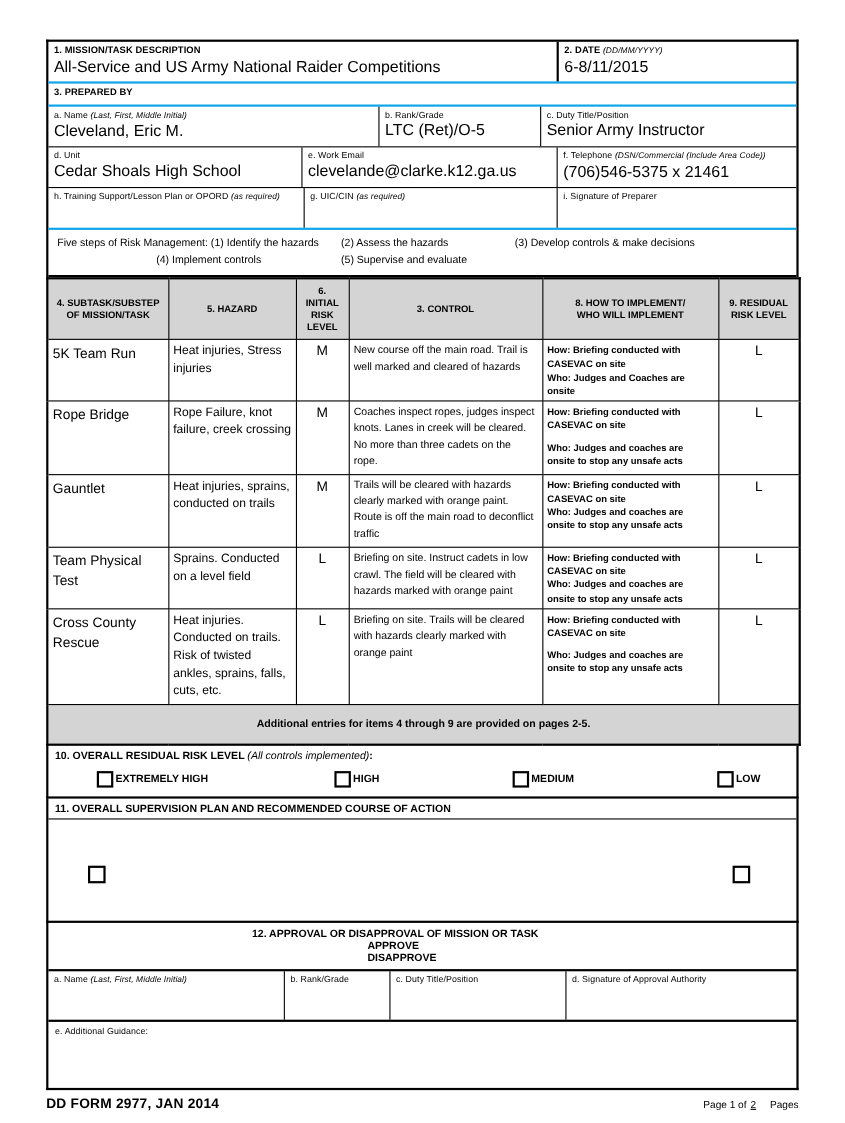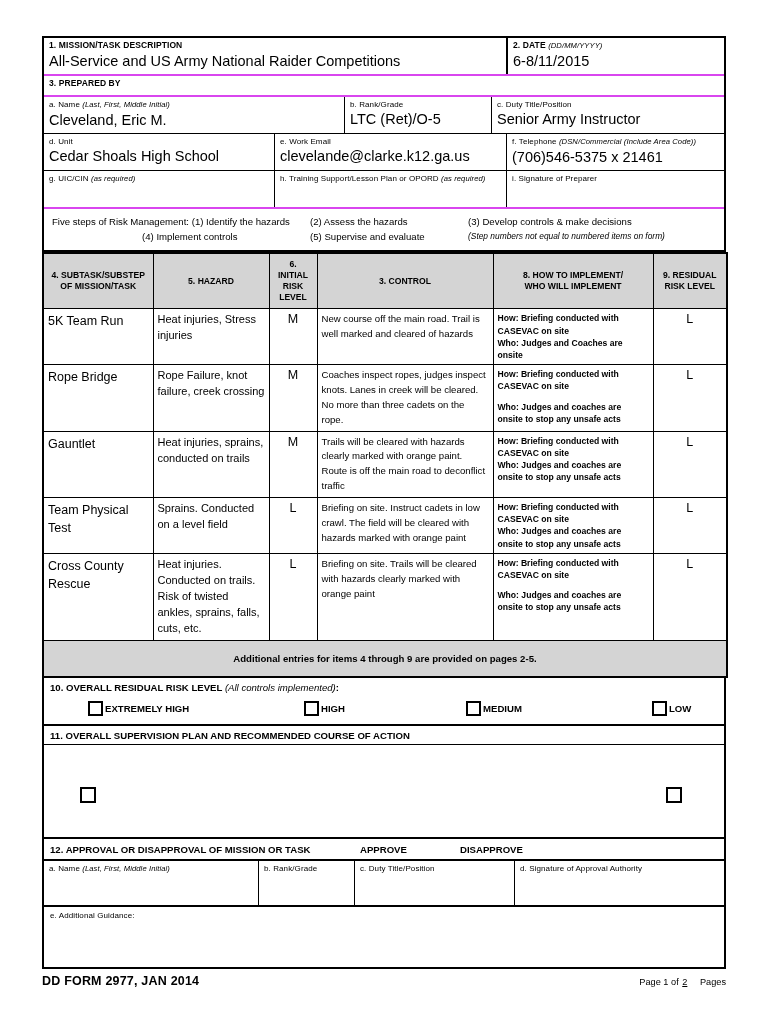--- a/index.html
+++ b/index.html
@@ -22,21 +22,21 @@
     width: 684px;
   }
 
   
   .form-outer {
     border: 2px solid #000;
     border-bottom: none;
   }
   .row {
     display: flex;
-    border-bottom: 2px solid #d946ef;
+    border-bottom: 2px solid #0ea5e9;
   }
   .row.thin {
     border-bottom: 1px solid #000;
   }
   .cell {
     position: relative;
     padding: 3px 5px 4px 5px;
     box-sizing: border-box;
     flex: 1 1 auto;
     min-width: 0;
@@ -238,20 +238,21 @@
     border-right: 2px solid #000;
     border-bottom: 2px solid #000;
   }
   .sec12-head {
     display: flex;
     align-items: center;
     font-size: 9.6px;
     font-weight: bold;
     padding: 5px 6px 4px 6px;
     border-bottom: 2px solid #000;
+    flex-direction: column;
   }
   .sec12-head .t12 { width: 310px; }
   .sec12-head .ap  { width: 100px; }
   .sec12-row {
     display: flex;
     border-bottom: 2px solid #000;
   }
   .sec12-row .cell { height: 44px; }
   .s12a { width: 214px; }
   .s12b { width: 96px; }
@@ -335,42 +336,41 @@
         <div class="lbl reg">e. Work Email</div>
         <div class="val">clevelande@clarke.k12.ga.us</div>
       </div>
       <div class="cell">
         <div class="lbl reg"><span>f. Telephone</span> <span class="it">(DSN/Commercial (Include Area Code))</span></div>
         <div class="val">(706)546-5375 x 21461</div>
       </div>
     </div>
 
     <div class="row">
+      <div class="cell" style="width:232px;flex:none;">
+        <div class="lbl reg"><span>h.  Training Support/Lesson Plan or OPORD</span> <span class="it">(as required)</span></div>
+      </div>
       <div class="cell" style="width:230px;flex:none;height:36px;">
         <div class="lbl reg"><span>g. UIC/CIN</span> <span class="it">(as required)</span></div>
-      </div>
-      <div class="cell" style="width:232px;flex:none;">
-        <div class="lbl reg"><span>h.  Training Support/Lesson Plan or OPORD</span> <span class="it">(as required)</span></div>
       </div>
       <div class="cell">
         <div class="lbl reg">i.  Signature of Preparer</div>
       </div>
     </div>
 
     <div class="steps">
       <div class="steps-line">
         <div class="s-a">Five steps of Risk Management: (1) Identify the hazards</div>
         <div class="s-b">(2) Assess the hazards</div>
         <div class="s-c">(3) Develop controls &amp; make decisions</div>
       </div>
       <div class="steps-line">
         <div class="pad"></div>
         <div class="s-a" style="width:168px;">(4) Implement controls</div>
         <div class="s-b">(5) Supervise and evaluate</div>
-        <div class="s-c note">(Step numbers not equal to numbered items on form)</div>
       </div>
     </div>
 
   </div>
 
   <table class="risk">
     <colgroup>
       <col class="c-sub">
         <col class="c-haz">
         <col class="c-init">

